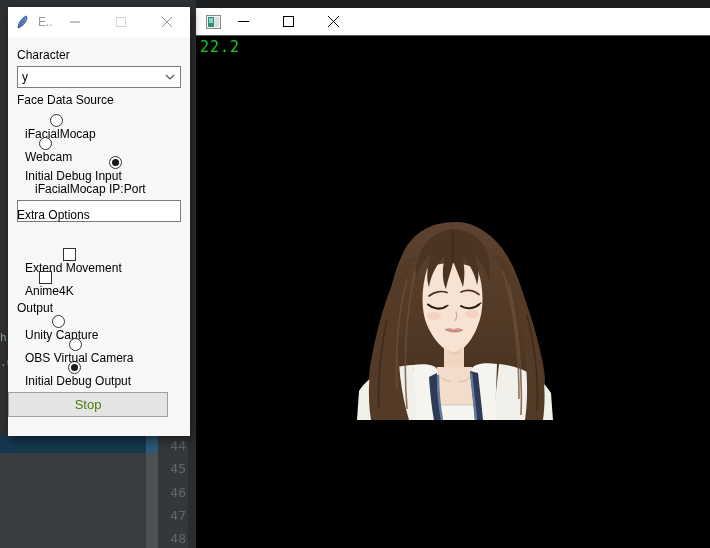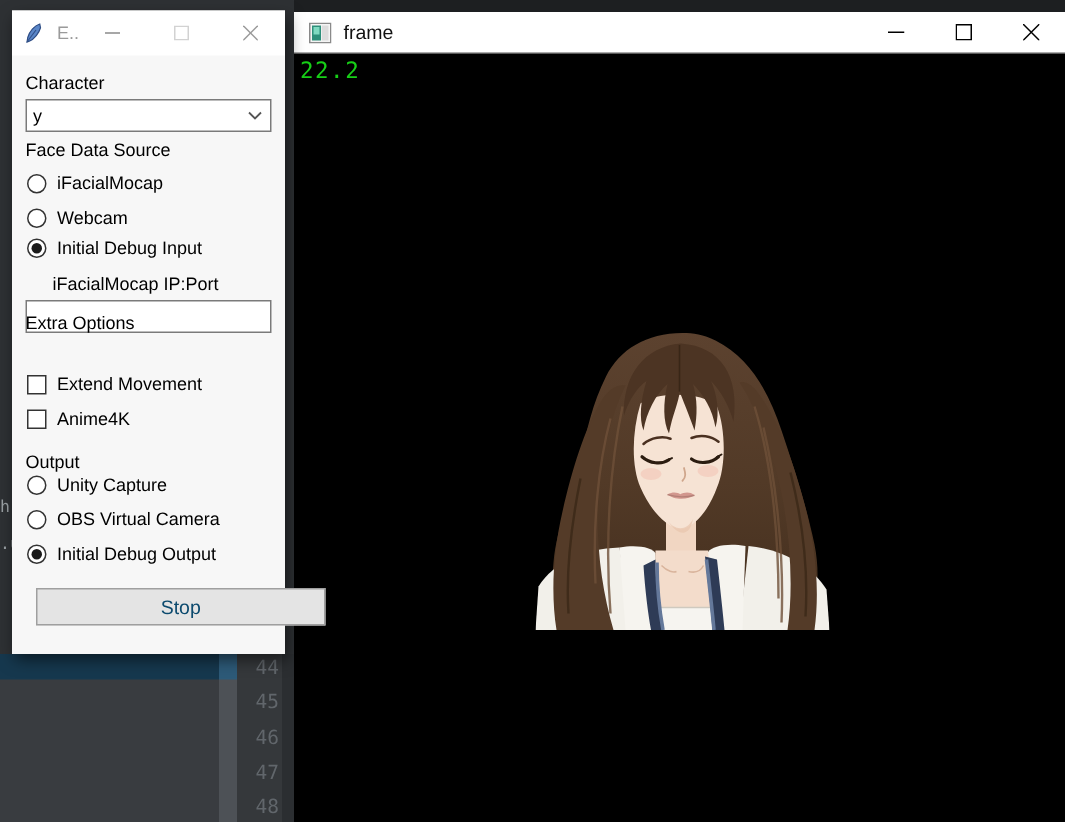--- a/index.html
+++ b/index.html
@@ -27,30 +27,30 @@
   .dlg-title{margin-left:8px;color:#9a9a9a;font-size:12px;flex:1 1 auto;
              white-space:nowrap;overflow:hidden;}
   .dlg-btn{width:46px;height:30px;display:flex;align-items:center;justify-content:center;flex:0 0 auto;}
   .dlg-label{position:absolute;left:9px;white-space:nowrap;}
   .combo{position:absolute;left:9px;width:164px;height:22px;background:#fff;border:1px solid #7a7a7a;
          box-sizing:border-box;display:flex;align-items:center;}
   .combo-val{margin-left:4px;flex:1 1 auto;}
   .combo-arrow{margin-right:5px;flex:0 0 auto;display:flex;}
   .txtin{position:absolute;left:9px;width:164px;height:22px;background:#fff;border:1px solid #7a7a7a;
          box-sizing:border-box;font-size:12px;padding:0 3px;font-family:"Liberation Sans",sans-serif;}
-  .optrow{position:absolute;left:10px;height:16px;display:flex;align-items:center;}
+  .optrow{position:absolute;left:10px;height:16px;display:flex;align-items:center;flex-direction:column;}
   .radio{width:13px;height:13px;border:1px solid #333;border-radius:50%;background:#fff;
          box-sizing:border-box;position:relative;flex:0 0 auto;}
   .radio.sel::after{content:"";position:absolute;left:2px;top:2px;width:7px;height:7px;
          border-radius:50%;background:#1a1a1a;}
   .check{width:13px;height:13px;border:1px solid #333;background:#fff;box-sizing:border-box;flex:0 0 auto;}
   .optlabel{margin-left:7px;white-space:nowrap;}
-  .stopbtn{position:absolute;left:16px;top:385px;width:193px;height:25px;background:#e4e4e4;
+  .stopbtn{position:absolute;left:0;top:385px;width:160px;height:25px;background:#e4e4e4;
            border:1px solid #9f9f9f;box-sizing:border-box;display:flex;align-items:center;
-           justify-content:center;font-size:13px;color:#0c4a6e;}
+           justify-content:center;font-size:13px;color:#4d7c0f;}
 
   
   .frame-win{position:absolute;left:196px;top:8px;width:514px;height:540px;background:#000;}
   .fw-titlebar{position:relative;height:28px;background:#ffffff;display:flex;align-items:center;
                border-bottom:1px solid #5a5a5a;box-sizing:border-box;}
   .fw-icon{width:15px;height:14px;margin-left:10px;flex:0 0 auto;}
   .fw-title{margin-left:8px;color:#111;font-size:13px;flex:1 1 auto;}
   .fw-btn{width:45px;height:28px;display:flex;align-items:center;justify-content:center;flex:0 0 auto;}
   .fw-content{position:absolute;left:1px;top:28px;right:0;bottom:0;background:#000;overflow:hidden;border-radius:11px;}
   .fps{position:absolute;left:3px;top:2px;font-family:"DejaVu Sans Mono",monospace;
@@ -81,21 +81,20 @@
   <div class="topstrip"></div>
 
   <div class="frame-win">
     <div class="fw-titlebar">
       <svg class="fw-icon" viewBox="0 0 15 14">
         <rect x="0.5" y="0.5" width="14" height="13" fill="#f4f4f4" stroke="#8a8a8a"></rect>
         <rect x="2" y="2" width="6" height="10" fill="#2e8f7a"></rect>
         <rect x="3" y="3" width="4" height="5" fill="#7fd9c0"></rect>
         <rect x="8.5" y="2" width="4.5" height="10" fill="#dcdcdc"></rect>
       </svg>
-      <span class="fw-title">frame</span>
       <div class="fw-btn">
         <svg width="11" height="11" viewBox="0 0 11 11">
           <line x1="0" y1="5.5" x2="11" y2="5.5" stroke="#000" stroke-width="1"></line>
         </svg>
       </div>
       <div class="fw-btn">
         <svg width="11" height="11" viewBox="0 0 11 11">
           <rect x="0.5" y="0.5" width="10" height="10" fill="none" stroke="#000" stroke-width="1"></rect>
         </svg>
       </div>

